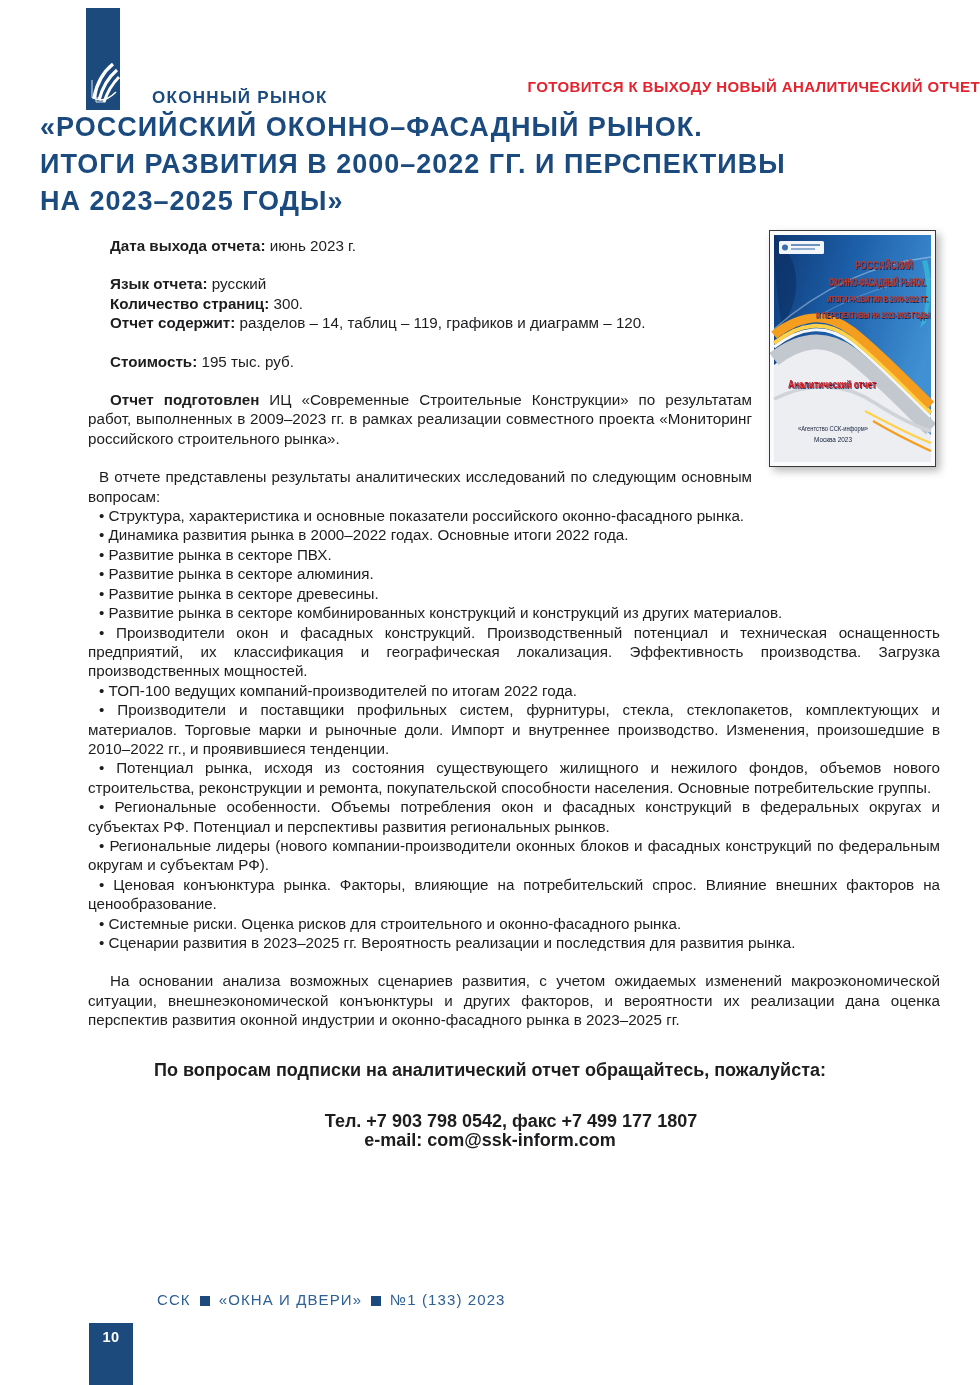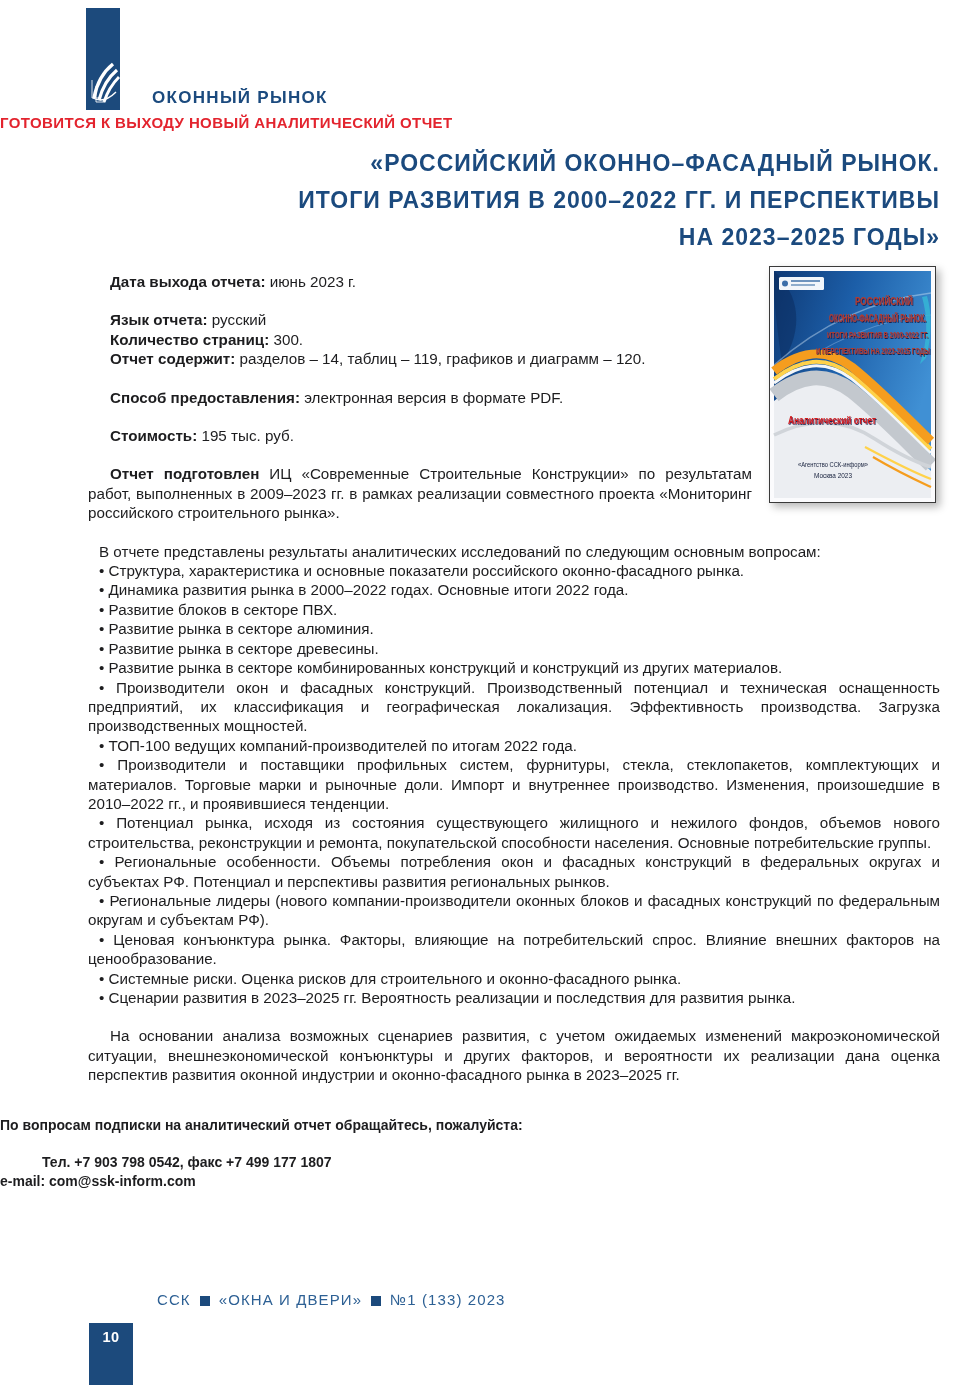--- a/index.html
+++ b/index.html
@@ -5,41 +5,41 @@
   html,body{margin:0;padding:0;background:#ffffff;}
   body{font-family:"Liberation Sans", sans-serif; color:#1d1d1f;}
   .page{position:relative;width:980px;height:1385px;background:#ffffff;overflow:hidden;}
 
   
   .logo-block{position:absolute;left:86px;top:8px;width:34px;height:102px;}
   .masthead{position:absolute;left:152px;top:88px;font-size:17px;font-weight:bold;
             letter-spacing:1.3px;color:#1b4a7e;text-align:right;}
 
   
-  .kicker{padding-top:114px;text-align:left;font-size:15px;font-weight:bold;
+  .kicker{padding-top:78px;text-align:right;font-size:15px;font-weight:bold;
           letter-spacing:.4px;color:#e3242e;}
-  .title{margin:14px 40px 16px 40px;text-align:right;font-size:23px;font-weight:bold;
+  .title{margin:14px 40px 16px 40px;text-align:left;font-size:27px;font-weight:bold;
          line-height:37px;letter-spacing:1px;color:#1b4a7e;}
 
   
   .content{margin:16px 40px 0 88px;font-size:15.2px;line-height:19.4px;text-align:justify;}
   .content p{margin:0;}
   .fact,.para{text-indent:22px;}
   .gap{margin-top:19px !important;}
   .bullet,.intro{text-indent:11px;}
   .bullet::before{content:"• ";}
 
   .cover-figure{float:right;width:165px;height:235px;margin:-5px 4px 18px 17px;
                 border:1px solid #3a3a3a;box-shadow:4px 4px 8px rgba(0,0,0,.28);}
   .cover-figure svg{display:block;}
 
   
-  .contact{margin-top:31px;font-weight:bold;font-size:14px;line-height:19.4px;}
+  .contact{margin-top:31px;text-align:center;font-weight:bold;font-size:18px;line-height:19.4px;}
   .contact p{margin:0;}
-  .contact .phone{margin-top:18px;padding-left:42px;}
+  .contact .phone{margin-top:32px;padding-left:42px;}
 
   
   .footer-block{position:absolute;left:89px;top:1287px;width:44px;height:84px;background:#1c4a7c;margin-top:36px;}
   .page-number{padding-top:6px;text-align:center;color:#ffffff;font-weight:bold;
                font-size:14.5px;letter-spacing:.5px;}
   .footer-line{position:absolute;left:157px;top:1291px;font-size:15px;letter-spacing:1.1px;
                color:#2d6094;}
   .sep-square{display:inline-block;width:10px;height:10px;background:#1c4a7c;
               margin:0 9px;transform:translateY(1px);}
 </style>
@@ -118,30 +118,29 @@
         </g>
       </svg>
     </figure>
 
     <p class="fact"><b>Дата выхода отчета:</b> <span>июнь 2023 г.</span></p>
 
     <p class="fact gap"><b>Язык отчета:</b> <span>русский</span></p>
     <p class="fact"><b>Количество страниц:</b> <span>300.</span></p>
     <p class="fact"><b>Отчет содержит:</b> <span>разделов – 14, таблиц – 119, графиков и диаграмм – 120.</span></p>
 
-    <p class="fact gap"><b>Способ предоставления:</b> <span>электронная версия в формате PDF.</span></p>
 
     <p class="fact gap"><b>Стоимость:</b> <span>195 тыс. руб.</span></p>
 
     <p class="para gap"><b>Отчет подготовлен</b> <span>ИЦ «Современные Строительные Конструкции» по результатам работ, выполненных в 2009–2023 гг. в рамках реализации совместного проекта «Мониторинг российского строительного рынка».</span></p>
 
     <p class="intro gap">В отчете представлены результаты аналитических исследований по следующим основным вопросам:</p>
     <p class="bullet">Структура, характеристика и основные показатели российского оконно-фасадного рынка.</p>
     <p class="bullet">Динамика развития рынка в 2000–2022 годах. Основные итоги 2022 года.</p>
-    <p class="bullet">Развитие блоков в секторе ПВХ.</p>
+    <p class="bullet">Развитие рынка в секторе ПВХ.</p>
     <p class="bullet">Развитие рынка в секторе алюминия.</p>
     <p class="bullet">Развитие рынка в секторе древесины.</p>
     <p class="bullet">Развитие рынка в секторе комбинированных конструкций и конструкций из других материалов.</p>
     <p class="bullet">Производители окон и фасадных конструкций. Производственный потенциал и техническая оснащенность предприятий, их классификация и географическая локализация. Эффективность производства. Загрузка производственных мощностей.</p>
     <p class="bullet">ТОП-100 ведущих компаний-производителей по итогам 2022 года.</p>
     <p class="bullet">Производители и поставщики профильных систем, фурнитуры, стекла, стеклопакетов, комплектующих и материалов. Торговые марки и рыночные доли. Импорт и внутреннее производство. Изменения, произошедшие в 2010–2022 гг., и проявившиеся тенденции.</p>
     <p class="bullet">Потенциал рынка, исходя из состояния существующего жилищного и нежилого фондов, объемов нового строительства, реконструкции и ремонта, покупательской способности населения. Основные потребительские группы.</p>
     <p class="bullet">Региональные особенности. Объемы потребления окон и фасадных конструкций в федеральных округах и субъектах РФ. Потенциал и перспективы развития региональных рынков.</p>
     <p class="bullet">Региональные лидеры (нового компании-производители оконных блоков и фасадных конструкций по федеральным округам и субъектам РФ).</p>
     <p class="bullet">Ценовая конъюнктура рынка. Факторы, влияющие на потребительский спрос. Влияние внешних факторов на ценообразование.</p>

